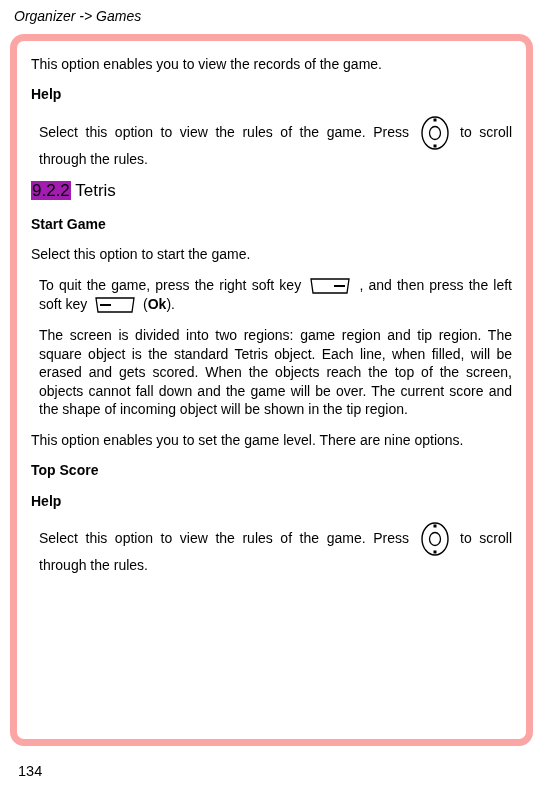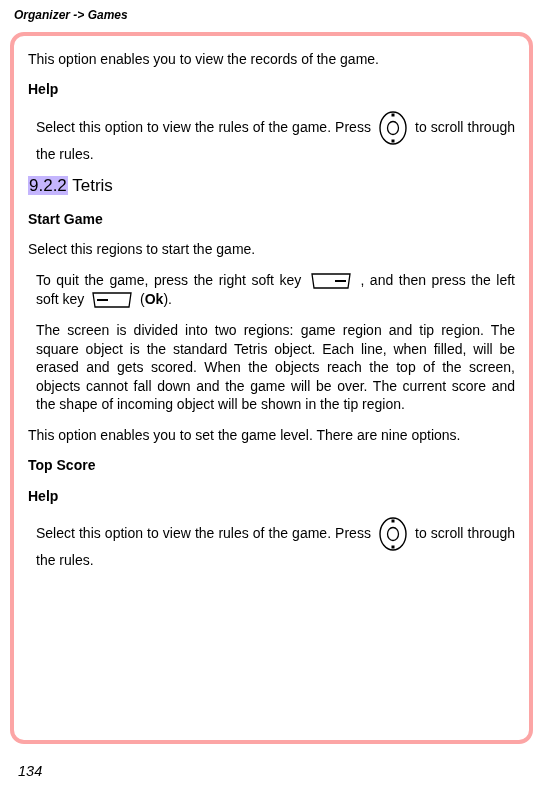--- a/index.html
+++ b/index.html
@@ -12,42 +12,41 @@
     font-size: 14px;
   }
   .page {
     width: 543px;
     height: 791px;
     position: relative;
     padding: 8px 0 0 0;
   }
   .header {
     font-style: italic;
-    font-size: 12px;
+    font-size: 14px;
     padding: 0 0 6px 14px;
-    font-weight: bold;
   }
   .content-box {
     margin: 4px 10px 0 10px;
-    border: 4px solid #fca5a5;
+    border: 7px solid #fca5a5;
     border-radius: 14px;
     padding: 14px 14px 22px 14px;
     height: 712px;
     overflow: hidden;
     line-height: 1.32;
   }
   .p { margin-bottom: 12px; }
   .p.justify { text-align: justify; margin-left: 8px; }
   .bold { font-weight: bold; }
   .section-heading {
     font-size: 17px;
     margin: 4px 0 12px 0;
   }
   .hl {
-    background: #c4b5fd;
+    background: #a21caf;
     padding: 0 1px;
   }
   .inline-icon {
     display: inline-block;
     vertical-align: middle;
     margin: 0 3px;
   }
   .nav-ellipse {
     width: 30px;
     height: 34px;
@@ -61,21 +60,20 @@
     vertical-align: middle;
     width: 42px;
     height: 18px;
     position: relative;
   }
   .softkey-rect svg { display: block; }
   .page-num {
     position: absolute;
     bottom: 12px;
     left: 18px;
-    font-style: italic;
     font-size: 14.5px;
   }
 </style>
 </head>
 <body>
 
 <div class="page">
 
   <div class="header">Organizer -&gt; Games</div>
 
@@ -98,21 +96,21 @@
       <span>  to  scroll through the rules.</span>
     </div>
 
     <div class="section-heading">
       <span class="hl">9.2.2</span><span> Tetris</span>
     </div>
 
 
     <div class="p bold">Start Game</div>
 
-    <div class="p">Select this regions to start the game.</div>
+    <div class="p">Select this option to start the game.</div>
 
     <div class="p justify">
       <span>  To quit the game, press the right soft key </span>
       <span class="inline-icon softkey-rect">
         <svg width="42" height="18" viewBox="0 0 42 18">
           <path d="M2 2 L40 2 L38 16 L4 16 Z" fill="none" stroke="#000" stroke-width="1.3"></path>
           <line x1="25" y1="9" x2="36" y2="9" stroke="#000" stroke-width="2"></line>
         </svg>
       </span>
       <span>, and then press the left soft key  </span>

